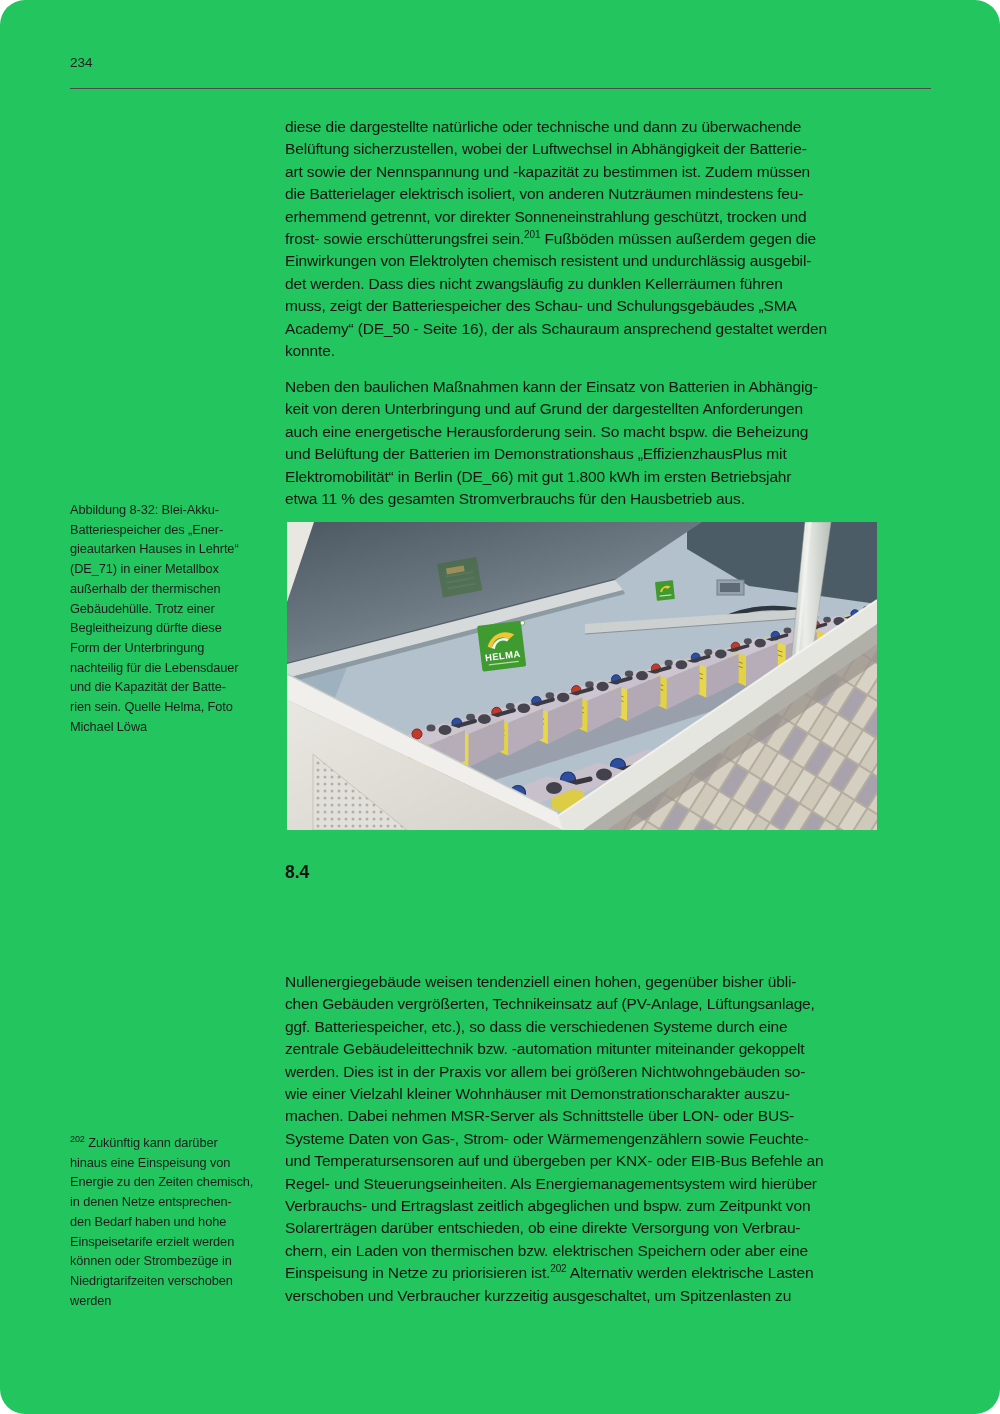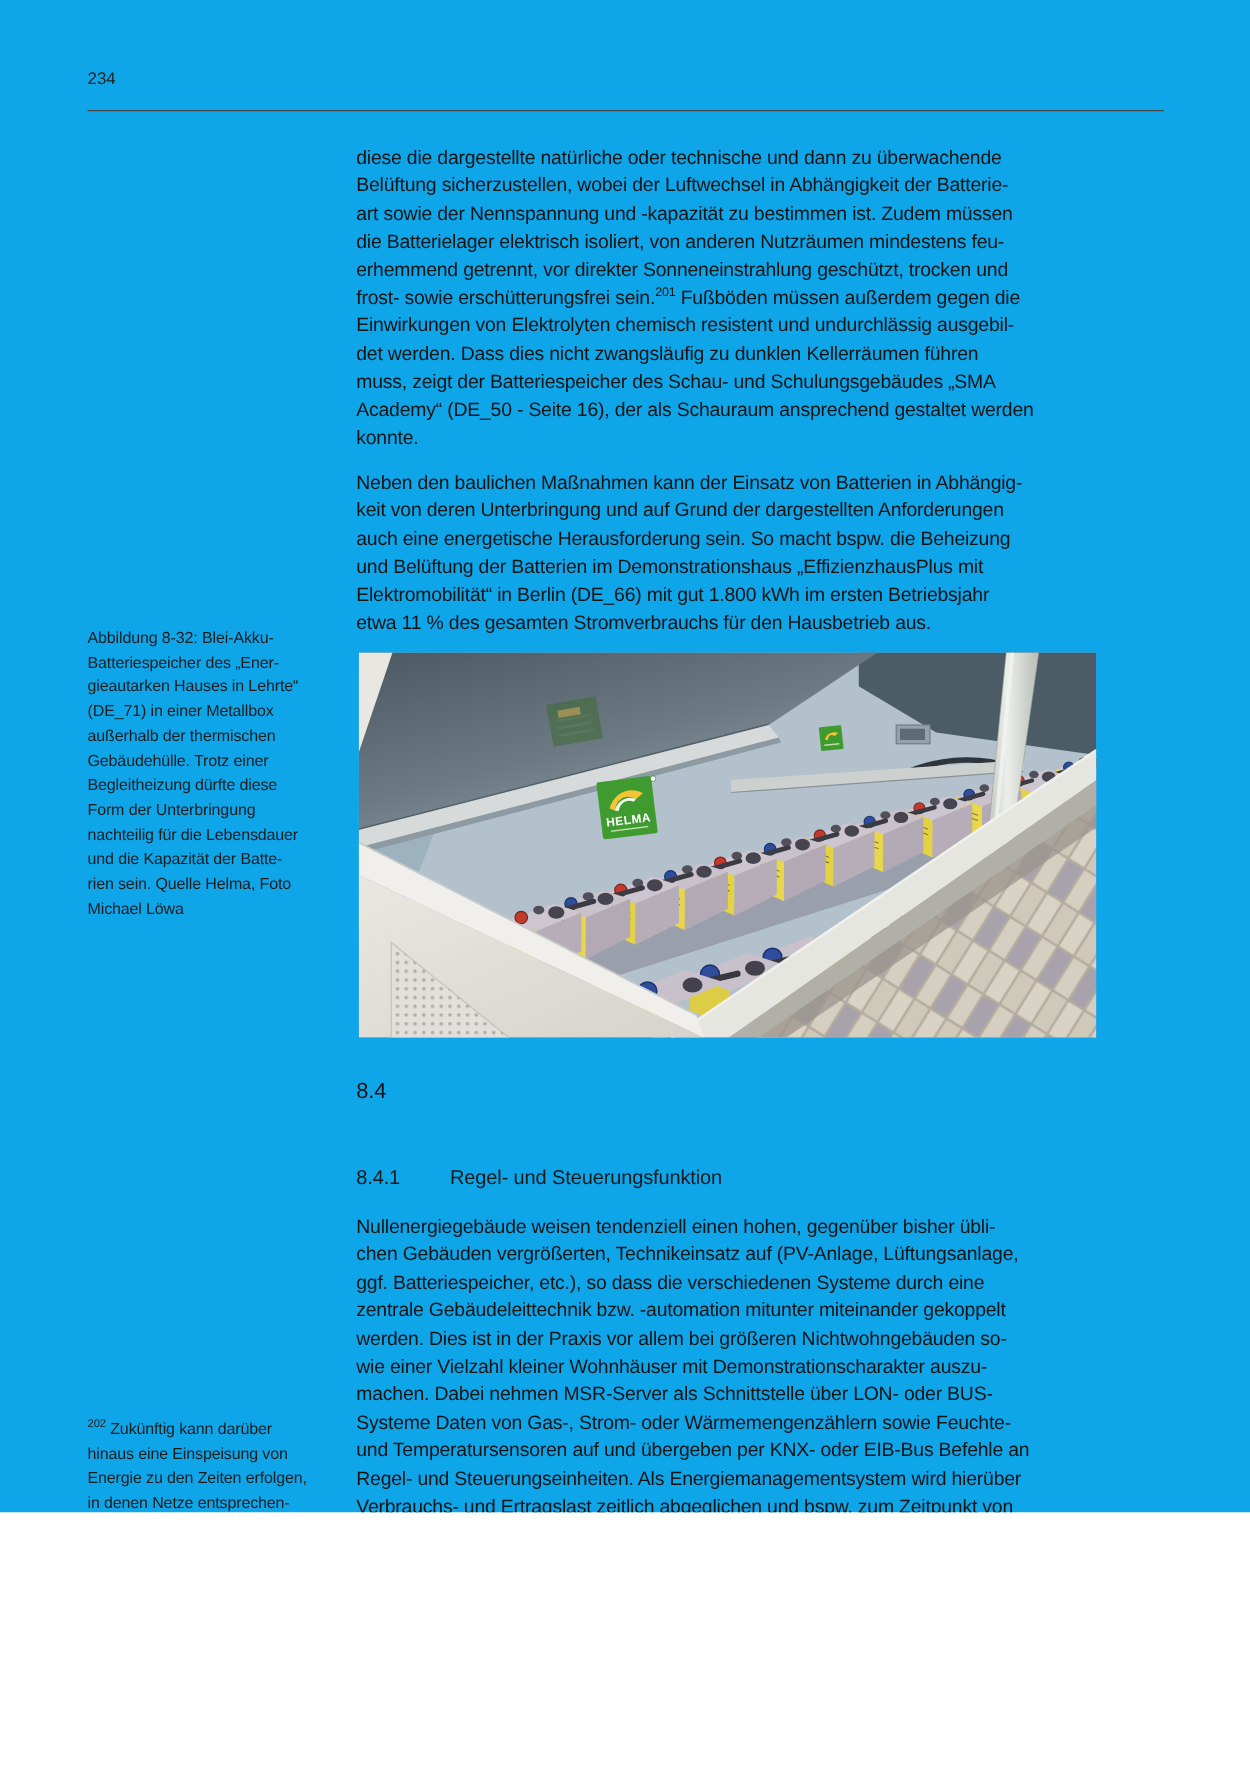--- a/index.html
+++ b/index.html
@@ -1,36 +1,36 @@
 <!DOCTYPE html>
 <html lang="de"><head>
 <meta charset="utf-8">
 <style>
   html,body{margin:0;padding:0;background:#ffffff;}
   .page{
-    position:relative;width:1000px;height:1210px;background:#0ea5e9;
-    font-family:"Liberation Sans",sans-serif;color:#161616;overflow:hidden;
+    position:relative;width:1000px;height:1414px;background:#22c55e;
+    font-family:"Liberation Sans",sans-serif;color:#161616;overflow:hidden;border-radius:25px;
   }
   .page-number{position:absolute;left:70px;top:55px;font-size:13.5px;color:#222;}
   .top-rule{position:absolute;left:70px;top:88px;width:861px;border-top:1.6px solid #4a4a4a;}
   .note{
     position:absolute;left:70px;width:208px;
     font-size:12.8px;line-height:19.7px;letter-spacing:-0.1px;
     white-space:pre-line;color:#1d1d1d;
   }
   .body-par{
     position:absolute;left:285px;width:620px;
     font-size:15.5px;line-height:22.4px;letter-spacing:-0.15px;
     white-space:pre-line;color:#141414;
   }
   sup.fnref{font-size:10px;line-height:0;vertical-align:super;}
   .note sup.fnref{font-size:9px;}
   .heading{
     position:absolute;left:285px;width:620px;display:flex;
-    font-weight:normal;font-size:17.5px;line-height:29px;letter-spacing:-0.1px;color:#111;
+    font-weight:bold;font-size:17.5px;line-height:29px;letter-spacing:-0.1px;color:#111;
   }
   .heading .num{flex:0 0 75px;}
   .heading .title{white-space:pre-line;}
   .subheading{
     position:absolute;left:285px;width:620px;display:flex;
     font-weight:normal;font-size:16px;line-height:22px;letter-spacing:-0.1px;color:#1a1a1a;
   }
   .subheading .num{flex:0 0 75px;}
   .photo{position:absolute;left:287px;top:522px;width:590px;height:308px;margin:0;}
   .photo svg{display:block;width:590px;height:308px;}
@@ -52,21 +52,21 @@
 Gebäudehülle. Trotz einer
 Begleitheizung dürfte diese
 Form der Unterbringung
 nachteilig für die Lebensdauer
 und die Kapazität der Batte-
 rien sein. Quelle Helma, Foto
 Michael Löwa</div>
 
   <div class="note" style="top:1133px;"><sup class="fnref">202</sup><span> Zukünftig kann darüber
 hinaus eine Einspeisung von
-Energie zu den Zeiten erfolgen,
+Energie zu den Zeiten chemisch,
 in denen Netze entsprechen-
 den Bedarf haben und hohe
 Einspeisetarife erzielt werden
 können oder Strombezüge in
 Niedrigtarifzeiten verschoben
 werden</span></div>
 
   <div class="body-par" style="top:116px;"><span>diese die dargestellte natürliche oder technische und dann zu überwachende
 Belüftung sicherzustellen, wobei der Luftwechsel in Abhängigkeit der Batterie-
 art sowie der Nennspannung und -kapazität zu bestimmen ist. Zudem müssen
@@ -245,24 +245,20 @@
         <polygon points="0,178 276,308 0,308" fill="url(#panelGrad)"></polygon>
         <polygon points="26,232 120,308 26,308" fill="#e2e0da" stroke="#c6c3bb" stroke-width="1"></polygon>
         <polygon points="26,232 120,308 26,308" fill="url(#dotsPat)"></polygon>
       </g>
     </svg>
   </figure>
 
   <div class="heading" style="top:858px;">
     <span class="num">8.4</span>
   </div>
-  <div class="subheading" style="top:932px;">
-    <span class="num">8.4.1</span>
-    <span class="title">Regel- und Steuerungsfunktion</span>
-  </div>
 
   <div class="body-par" style="top:971px;"><span>Nullenergiegebäude weisen tendenziell einen hohen, gegenüber bisher übli-
 chen Gebäuden vergrößerten, Technikeinsatz auf (PV-Anlage, Lüftungsanlage,
 ggf. Batteriespeicher, etc.), so dass die verschiedenen Systeme durch eine
 zentrale Gebäudeleittechnik bzw. -automation mitunter miteinander gekoppelt
 werden. Dies ist in der Praxis vor allem bei größeren Nichtwohngebäuden so-
 wie einer Vielzahl kleiner Wohnhäuser mit Demonstrationscharakter auszu-
 machen. Dabei nehmen MSR-Server als Schnittstelle über LON- oder BUS-
 Systeme Daten von Gas-, Strom- oder Wärmemengenzählern sowie Feuchte-
 und Temperatursensoren auf und übergeben per KNX- oder EIB-Bus Befehle an

